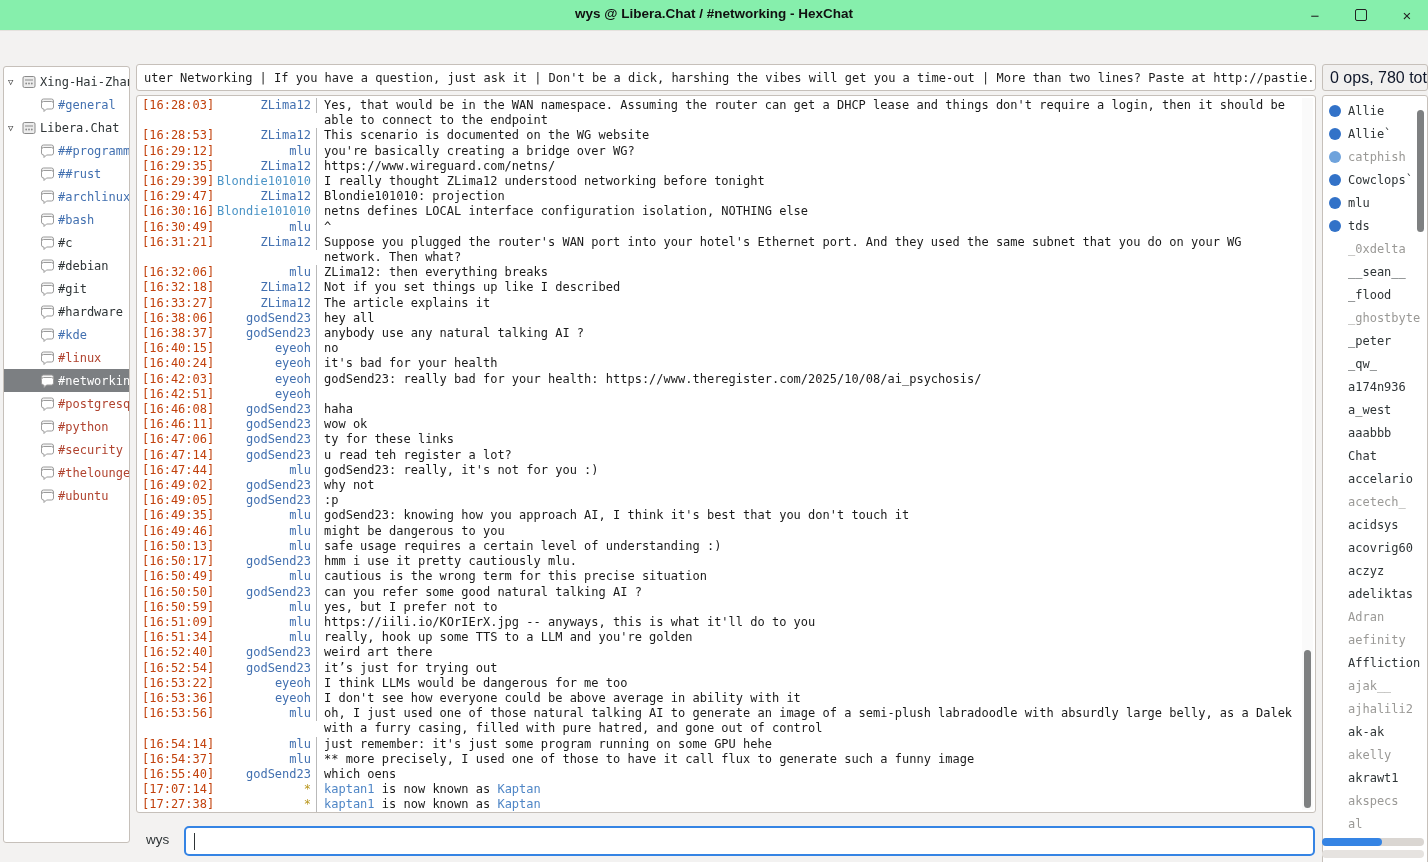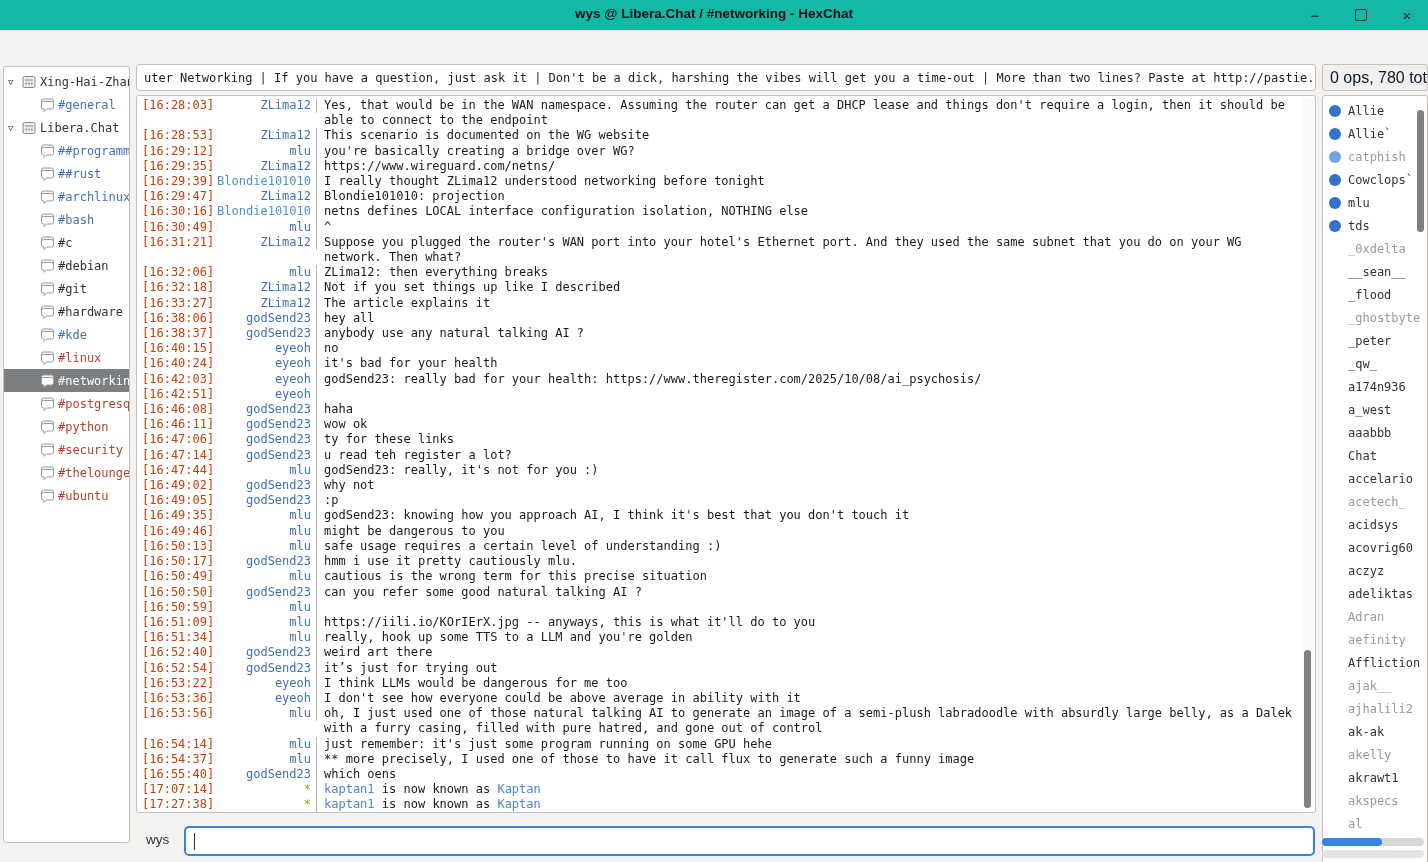--- a/index.html
+++ b/index.html
@@ -1,19 +1,19 @@
 <!DOCTYPE html>
 <html><head>
 <meta charset="utf-8">
 <style>
   html,body{margin:0;padding:0;background:#d8d8d8;}
   .window{position:relative;width:1428px;height:862px;background:#f3f2f1;overflow:hidden;
           font-family:"Liberation Sans",sans-serif;color:#2e3436;}
   
-  .titlebar{position:absolute;left:0;top:0;width:1428px;height:30px;background:#14b8a6;
+  .titlebar{position:absolute;left:0;top:0;width:1428px;height:30px;background:#86efac;
             border-bottom:1px solid #e5e2de;}
   .title{position:absolute;left:0;right:0;top:6px;text-align:center;font-weight:bold;
          font-size:13.5px;color:#111;}
   .winbtns{position:absolute;right:12px;top:0;height:30px;display:flex;gap:28px;align-items:center;}
   .wbtn{width:18px;height:18px;display:flex;align-items:center;justify-content:center;
         font-size:15px;color:#222;cursor:default;}
   .wbtn .sq{width:10px;height:10px;border:1.5px solid #222;border-radius:2px;display:inline-block;}
   
   .menubar{position:absolute;left:0;top:31px;width:1428px;height:31px;background:#f6f5f4;
            border-bottom:1px solid #dedad6;display:flex;align-items:center;padding-left:4px;box-sizing:border-box;}
@@ -437,20 +437,21 @@
     <span class="msg-text">cautious is the wrong term for this precise situation</span>
   </div>
       <div class="msg-row">
     <span class="ts">[16:50:50]</span>
     <span class="nick" style="color: rgb(66, 112, 176);">godSend23</span>
     <span class="msg-text">can you refer some good natural talking AI ?</span>
   </div>
       <div class="msg-row">
     <span class="ts">[16:50:59]</span>
     <span class="nick" style="color: rgb(66, 112, 176);">mlu</span>
+    <span class="msg-text">yes, but I prefer not to</span>
   </div>
       <div class="msg-row">
     <span class="ts">[16:51:09]</span>
     <span class="nick" style="color: rgb(66, 112, 176);">mlu</span>
     <span class="msg-text">https://iili.io/KOrIErX.jpg -- anyways, this is what it'll do to you</span>
   </div>
       <div class="msg-row">
     <span class="ts">[16:51:34]</span>
     <span class="nick" style="color: rgb(66, 112, 176);">mlu</span>
     <span class="msg-text">really, hook up some TTS to a LLM and you're golden</span>

